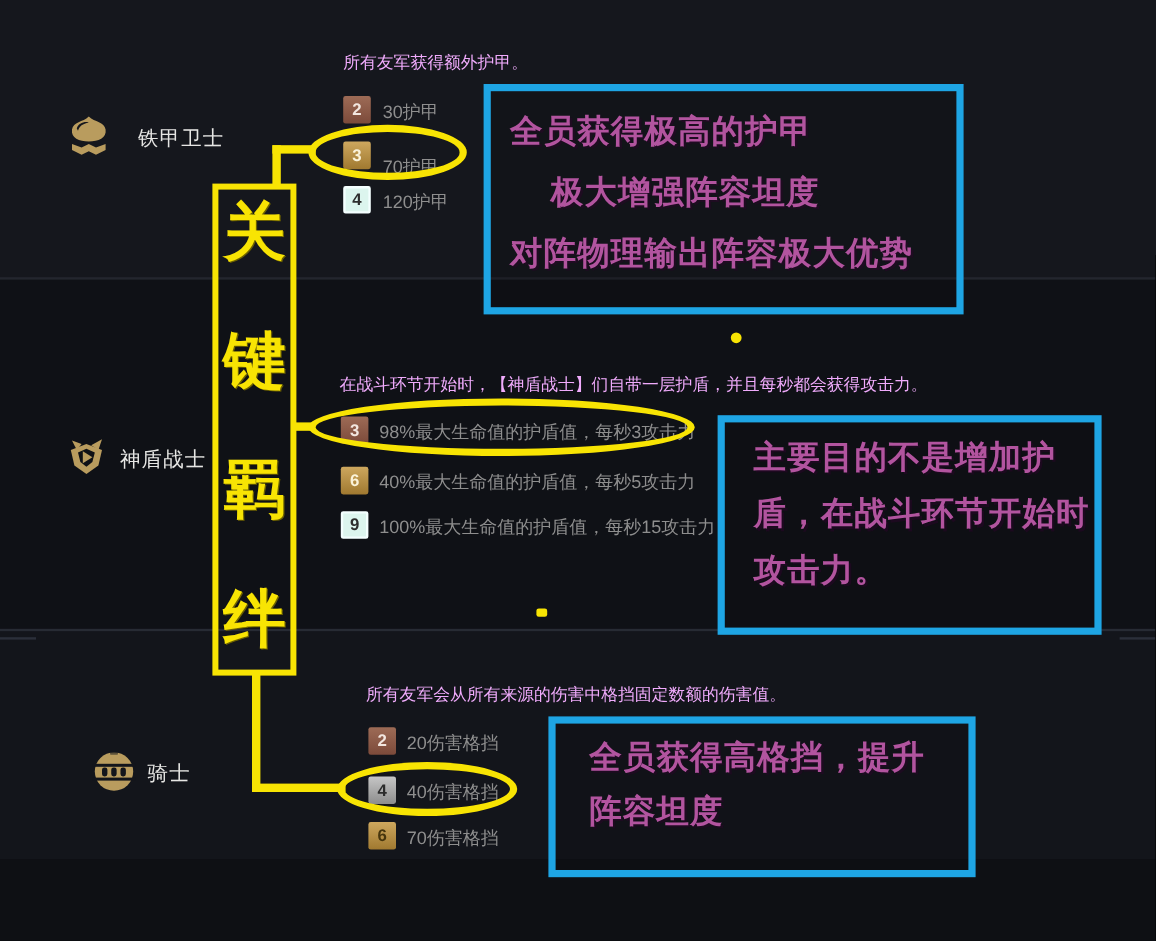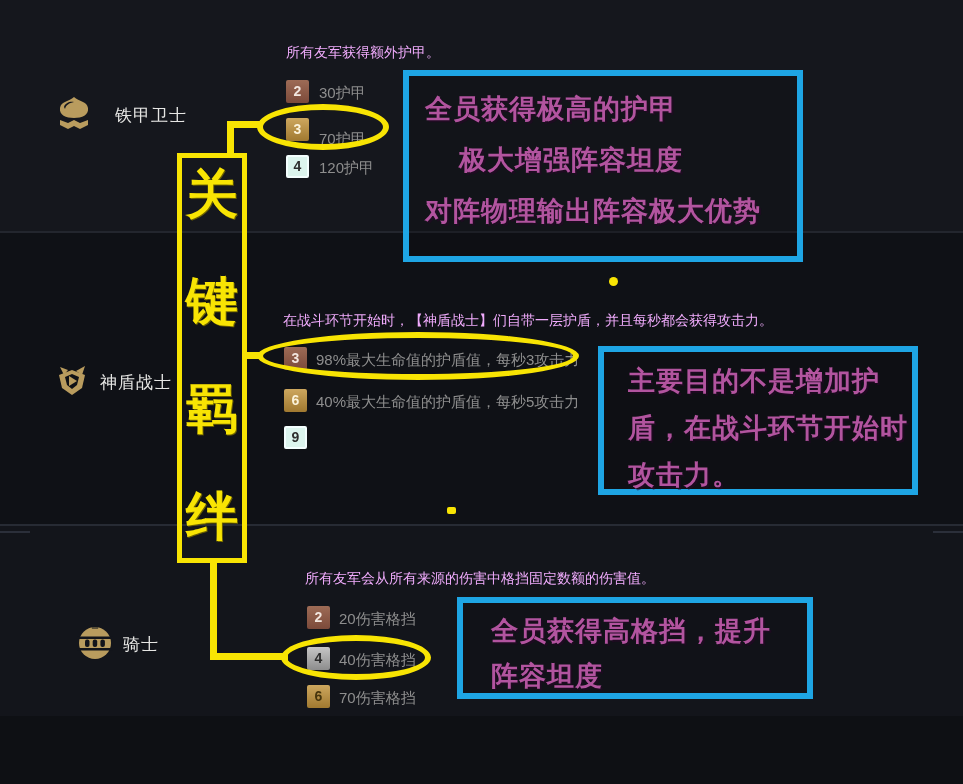--- a/index.html
+++ b/index.html
@@ -44,23 +44,23 @@
   .vchar{color:#f8e403;font-size:52px;font-weight:bold;line-height:1;
          text-shadow:1px 1px 0 #6b6000;}
 
   
   .note-box{border:6px solid #1ea5e4;background:rgba(10,12,16,0.25);}
   .note-line{color:#b2549f;font-size:27px;font-weight:bold;white-space:nowrap;
              text-shadow:2px 2px 0 rgba(40,5,40,0.55);letter-spacing:1px;}
   #note1{left:403px;top:70px;width:400px;height:192px;padding:8px 0 0 16px;}
   #note1 .note-line{line-height:51px;}
   #note1 .indent{padding-left:34px;}
-  #note2{left:598px;top:346px;width:320px;height:149px;padding:6px 0 0 24px;}
+  #note2{left:598px;top:346px;width:320px;height:183px;padding:6px 0 0 24px;}
   #note2 .note-line{line-height:47px;}
-  #note3{left:457px;top:597px;width:356px;height:102px;padding:6px 0 0 28px;}
+  #note3{left:457px;top:597px;width:356px;height:134px;padding:6px 0 0 28px;}
   #note3 .note-line{line-height:45px;}
 
   #dot1{left:609px;top:277px;width:9px;height:9px;border-radius:50%;}
   #dot2{left:447px;top:507px;width:9px;height:7px;border-radius:2px;}
 </style>
 </head>
 <body>
 
 <div id="stage">
 
@@ -104,20 +104,21 @@
   <div class="abs trait-label" style="left:100px;top:371px;">神盾战士</div>
   <div class="abs trait-desc" style="left:283px;top:312px;">在战斗环节开始时，【神盾战士】们自带一层护盾，并且每秒都会获得攻击力。</div>
 
   <div class="abs sq bronze" style="left:284px;top:347px;">3</div>
   <div class="abs tier-effect" style="left:316px;top:351px;">98%最大生命值的护盾值，每秒3攻击力</div>
 
   <div class="abs sq gold" style="left:284px;top:389px;">6</div>
   <div class="abs tier-effect" style="left:316px;top:393px;">40%最大生命值的护盾值，每秒5攻击力</div>
 
   <div class="abs sq prismatic" style="left:284px;top:426px;">9</div>
+  <div class="abs tier-effect" style="left:316px;top:430px;">100%最大生命值的护盾值，每秒15攻击力</div>
 
   <div class="abs" style="left:75px;top:623px;width:40px;height:40px;">
     <svg width="40" height="40" viewBox="0 0 40 40">
       <circle cx="20" cy="20" r="16" fill="#b99c5e"></circle>
       <rect x="2" y="13.5" width="36" height="2.5" fill="#13151b"></rect>
       <rect x="2" y="25" width="36" height="2.5" fill="#13151b"></rect>
       <rect x="10" y="16.5" width="4.5" height="7.5" rx="2" fill="#13151b"></rect>
       <rect x="17.7" y="16.5" width="4.5" height="7.5" rx="2" fill="#13151b"></rect>
       <rect x="25.4" y="16.5" width="4.5" height="7.5" rx="2" fill="#13151b"></rect>
       <path fill="#13151b" d="M16 2 L24 2 L23 6 L17 6 Z" opacity="0.55"></path>

